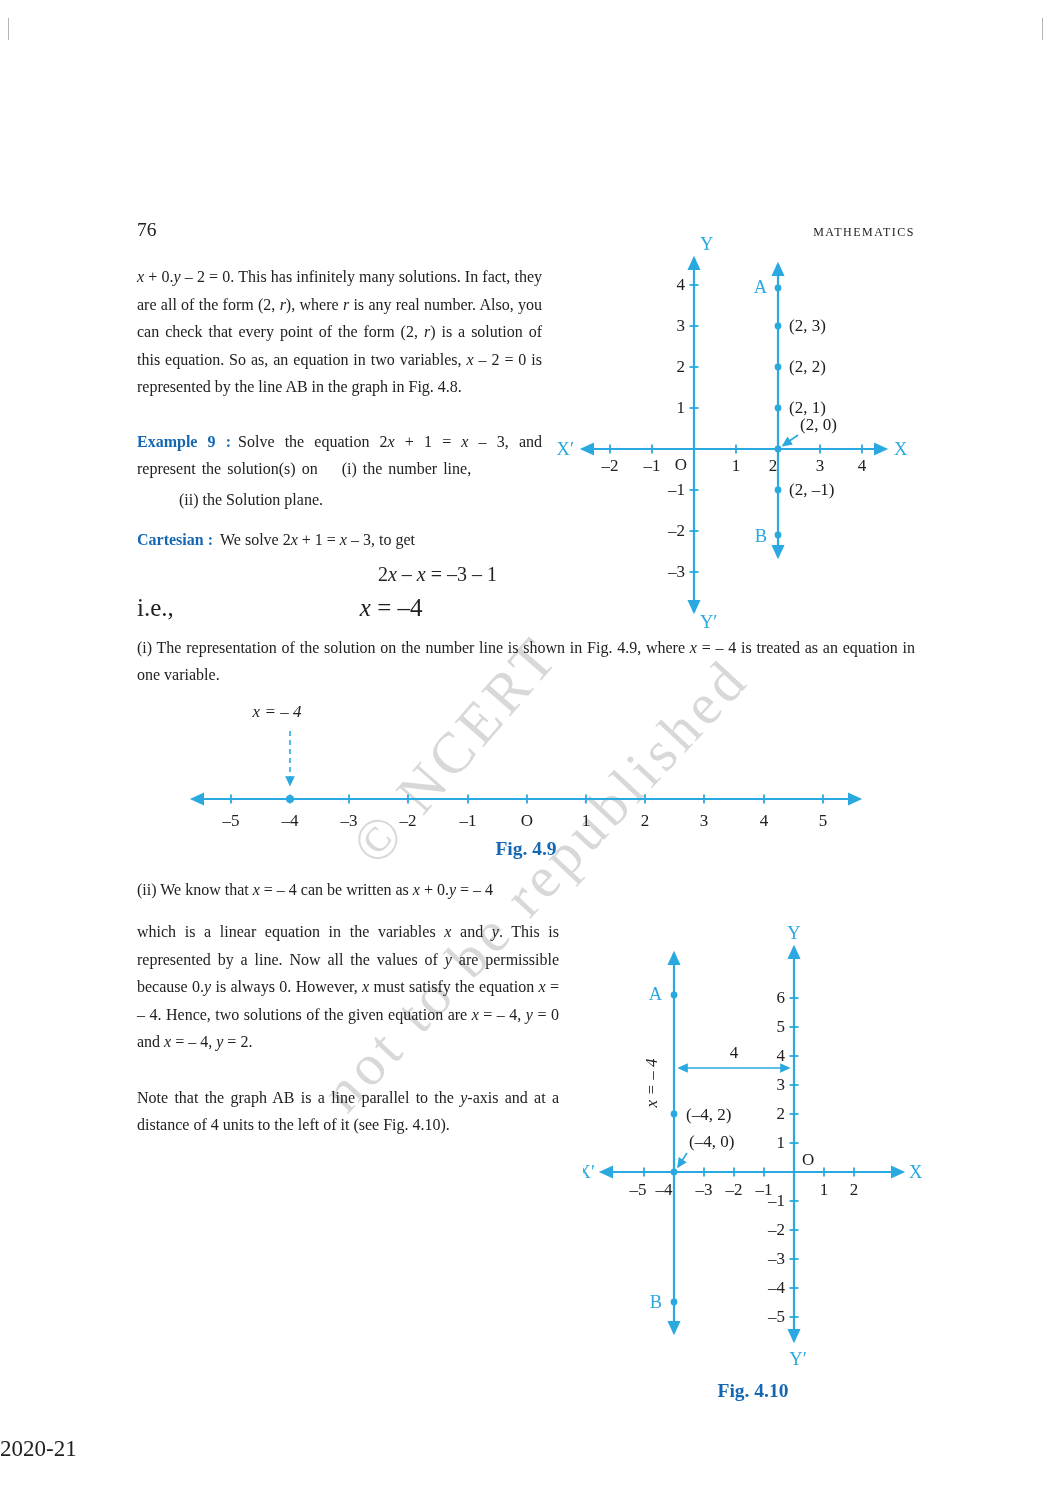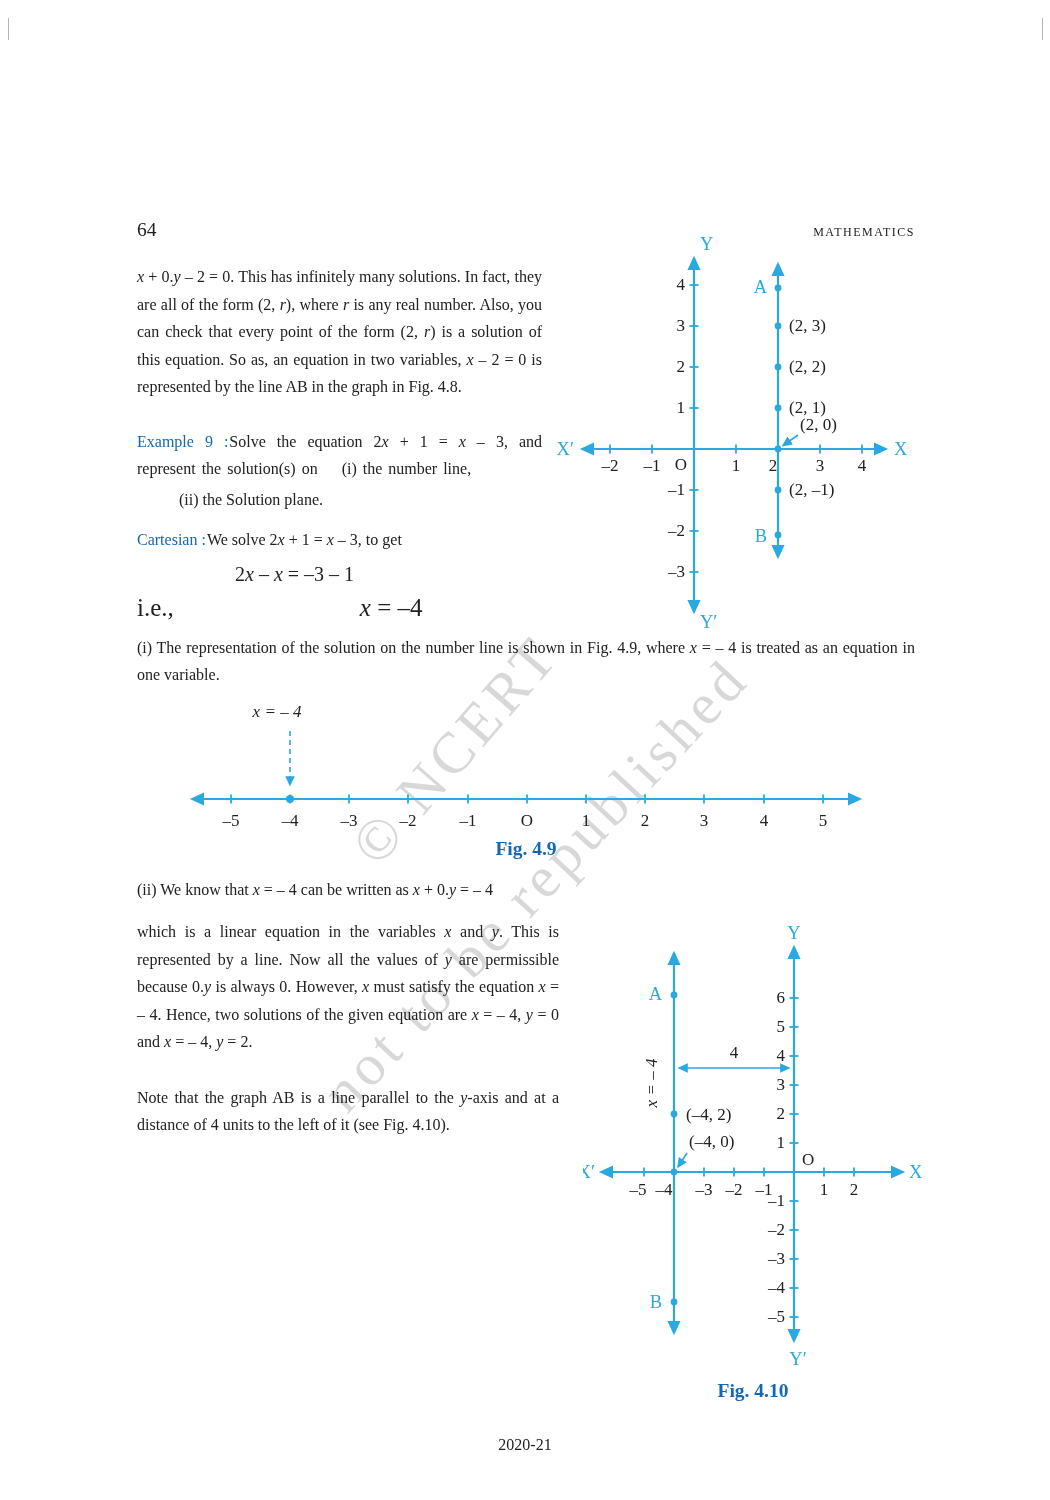--- a/index.html
+++ b/index.html
@@ -14,42 +14,42 @@
   .wm2{left:535px;top:885px;transform:translate(-50%,-50%) rotate(-47deg);}
 
   .content{position:absolute;left:137px;top:184px;width:778px;z-index:1;}
   .page-header{display:flex;justify-content:space-between;align-items:baseline;font-size:19.5px;}
   .running-head{font-size:12px;letter-spacing:1.5px;margin-top:41px;}
 
   p{margin:0;font-size:16px;line-height:27.5px;text-align:justify;}
   .narrow{width:405px;}
   .narrow2{width:422px;}
   .mt1{margin-top:22px;} 
-  .label-blue{color:#1468b3;font-weight:normal;margin-right:1px;}
+  .label-blue{color:#1468b3;font-weight:bold;margin-right:7px;}
   .para-example{margin-top:27px;word-spacing:2px;}
   .line2{margin-top:3px;margin-left:42px;text-align:left;}
   .para-solution{margin-top:13px;}
-  .eq-center{width:405px;text-align:left;padding-left:98px;box-sizing:content-box;
+  .eq-center{width:405px;text-align:center;padding-left:98px;box-sizing:content-box;
              font-size:20px;line-height:27.5px;margin-top:7px;}
   .ie-row{display:flex;width:500px;font-size:25px;line-height:27.5px;margin-top:6px;}
   .ie-row .eq2{margin-left:186px;}
   .full{width:778px;margin-top:12px;}
 
   .fig49-wrap{width:740px;margin:8px auto 0;text-align:center;z-index:1;position:relative;}
   .fig48-wrap{position:absolute;left:552px;top:224px;width:362px;text-align:center;z-index:1;}
   .fig410-wrap{position:absolute;left:583px;top:925px;width:340px;text-align:center;z-index:1;}
   .fig-caption{color:#1468b3;font-weight:bold;font-size:19.5px;margin-top:3px;
                font-family:"Liberation Serif",serif;}
 
   .sec2{margin-top:16px;}
   .mt-p{margin-top:15px;}
   .mt-note{margin-top:28px;}
 
-  .page-footer{position:absolute;left:0;right:0;top:1436px;text-align:center;
-               font-size:16px;z-index:1;}
+  .page-footer{position:absolute;left:0;right:0;top:1436px;text-align:left;
+               font-size:23px;z-index:1;}
 
   
   .gline{stroke:#2aa9e0;stroke-width:2.2;fill:none;}
   .gtick{stroke:#2aa9e0;stroke-width:1.8;}
   .gthin{stroke:#2aa9e0;stroke-width:1.6;fill:none;}
   .gdash{stroke-dasharray:5 4;}
   .gdot{fill:#2aa9e0;}
   text{font-family:"Liberation Serif",serif;}
   .gtxt{fill:#20201e;font-size:17px;}
   .gpt{fill:#20201e;font-size:17px;}
@@ -71,21 +71,21 @@
 
   <div class="crop left"></div>
   <div class="crop right"></div>
 
   <div class="wm wm1">© NCERT</div>
   <div class="wm wm2">not to be republished</div>
 
   <div class="content">
 
     <div class="page-header">
-      <span>64</span>
+      <span>76</span>
       <span class="running-head">MATHEMATICS</span>
     </div>
 
     <p class="narrow mt1"><i>x</i> + 0.<i>y</i> – 2 = 0. This has infinitely many solutions. In fact, they are all of the form (2, <i>r</i>), where <i>r</i> is any real number. Also, you can check that every point of the form (2, <i>r</i>) is a solution of this equation. So as, an equation in two variables, <i>x</i> – 2 = 0 is represented by the line AB in the graph in Fig. 4.8.</p>
 
     <p class="narrow para-example"><span class="label-blue">Example 9 :</span><span>Solve the equation 2<i>x</i> + 1 = <i>x</i> – 3, and represent the solution(s) on&nbsp;&nbsp;&nbsp;&nbsp;(i) the number line,</span></p>
     <p class="narrow line2">(ii) the Solution plane.</p>
 
     <p class="narrow para-solution"><span class="label-blue">Cartesian :</span><span>We solve  2<i>x</i> + 1 = <i>x</i> – 3, to get</span></p>
 

